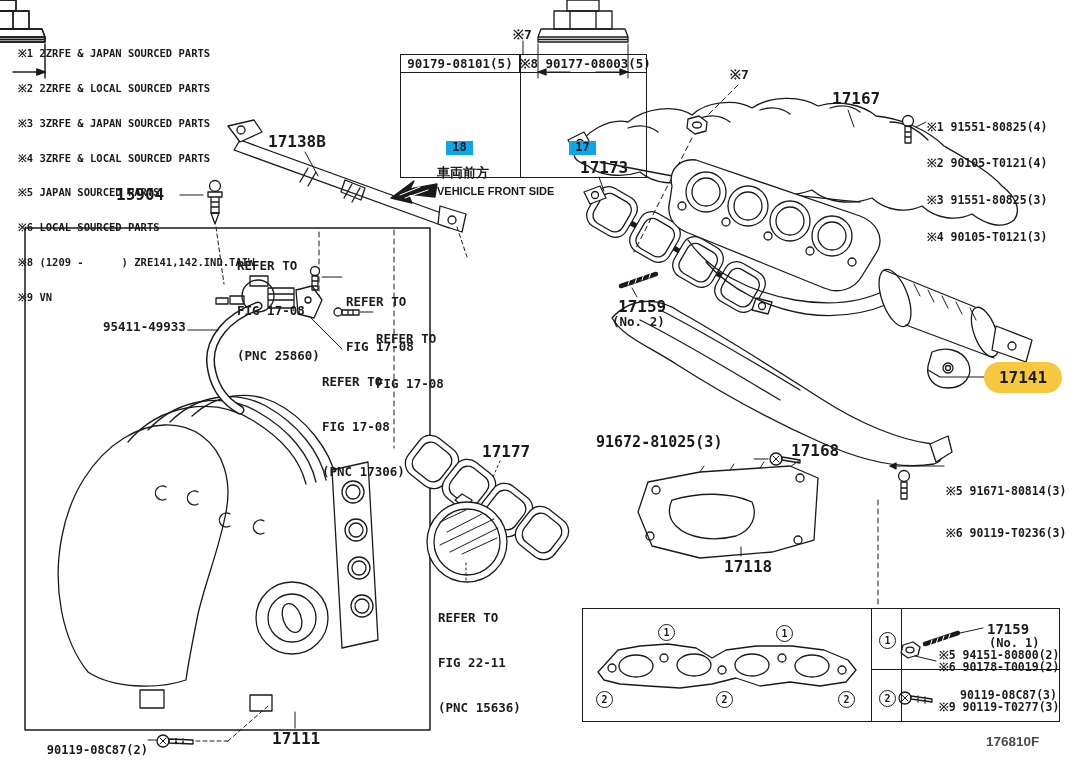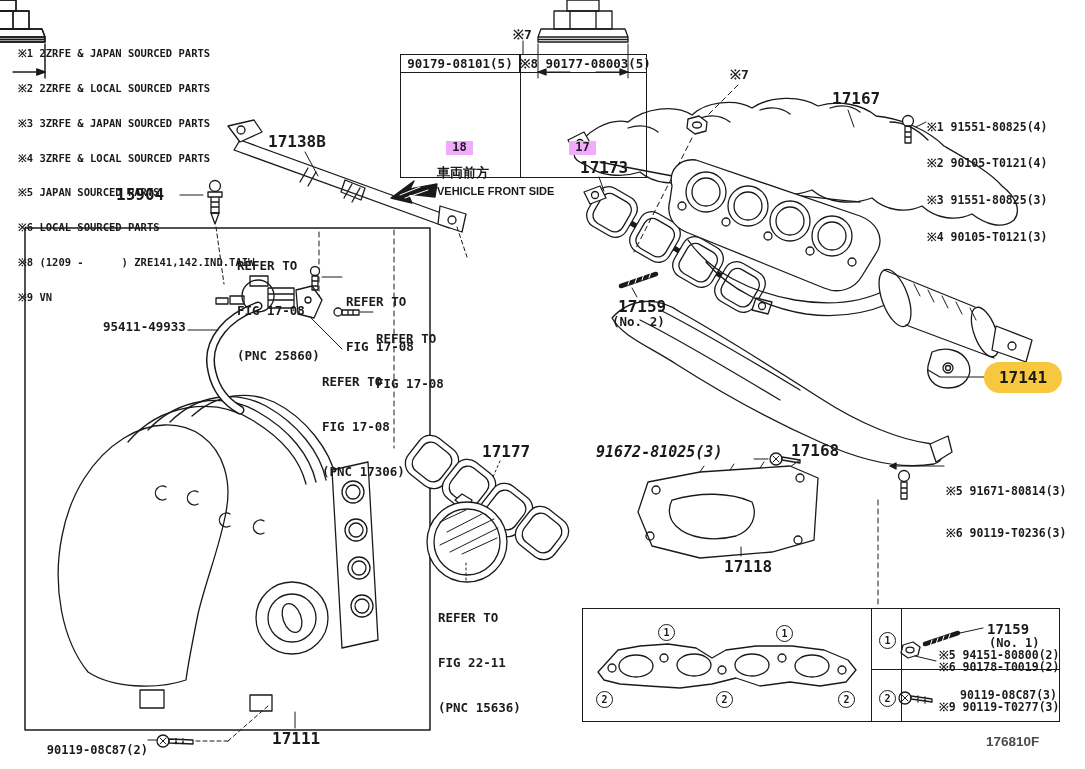--- a/index.html
+++ b/index.html
@@ -10,21 +10,21 @@
   .f10{font-size:10.5px;line-height:11.6px;}
   .f11{font-size:11.5px;}
   .f12{font-size:12px;text-align:right;}
   .f125{font-size:12.5px;}
   .f13{font-size:13px;}
   .f14{font-size:14px;}
   .f16{font-size:16px;}
   .sans11{font-family:"Liberation Sans",sans-serif;font-size:11px;font-weight:bold;}
   .list div{white-space:pre;}
   .rlist{text-align:right;}
-  .dim{background:#f0abfc;text-align:center;}
+  .dim{background:#0ea5e9;text-align:center;}
   .nut-table{position:absolute;left:400px;top:54px;width:247px;height:124px;border:1.6px solid #1a1a1a;box-sizing:border-box;}
   .nut-th{position:absolute;top:0;height:18px;border-bottom:1.6px solid #1a1a1a;box-sizing:border-box;
           text-align:center;font-weight:bold;font-size:12.5px;line-height:17px;white-space:pre;}
   .nut-div{position:absolute;left:119px;top:0;bottom:0;width:0;border-left:1.6px solid #1a1a1a;}
   .btable{position:absolute;left:582px;top:608px;width:478px;height:114px;border:1.6px solid #1a1a1a;box-sizing:border-box;}
   .bt-v1{position:absolute;left:288px;top:0;bottom:0;width:0;border-left:1.6px solid #1a1a1a;}
   .bt-v2{position:absolute;left:318px;top:0;bottom:0;width:0;border-left:1.6px solid #1a1a1a;}
   .bt-h{position:absolute;left:288px;right:0;top:60px;height:0;border-top:1.6px solid #1a1a1a;}
   .circ{position:absolute;width:15px;height:15px;border:1.4px solid #1a1a1a;border-radius:50%;
         font:bold 10px/15px "DejaVu Sans Mono",monospace;text-align:center;color:#1a1a1a;background:#fff;}
@@ -310,21 +310,21 @@
   <div class="lbl f16" style="left:268px;top:133px;">17138B</div>
   <div class="lbl f125" style="left:103px;top:320px;">95411-49933</div>
   <div class="lbl f16" style="left:272px;top:730px;">17111</div>
   <div class="lbl f16" style="left:482px;top:443px;">17177</div>
   <div class="lbl f16" style="left:580px;top:159px;">17173</div>
   <div class="lbl f16" style="left:618px;top:298px;">17159</div>
   <div class="lbl f125" style="left:612px;top:315px;">(No. 2)</div>
   <div class="lbl f16" style="left:832px;top:90px;">17167</div>
   <div class="lbl f13" style="left:730px;top:68px;">※7</div>
   <div class="lbl f16" style="left:791px;top:442px;">17168</div>
-  <div class="lbl" style="left:596px;top:444px;font-size:15px;font-style:italic;">91672-81025(3)</div>
+  <div class="lbl" style="left:596px;top:434px;font-size:15px;">91672-81025(3)</div>
   <div class="lbl f16" style="left:724px;top:558px;">17118</div>
   <div class="pill">17141</div>
 
   <div class="lbl f11 list" style="left:927px;top:96px;line-height:12.3px;">
     <div>※1 91551-80825(4)</div>
     <div>※2 90105-T0121(4)</div>
     <div>※3 91551-80825(3)</div>
     <div>※4 90105-T0121(3)</div>
   </div>
   <div class="lbl f11 list" style="left:946px;top:456px;line-height:14px;">

